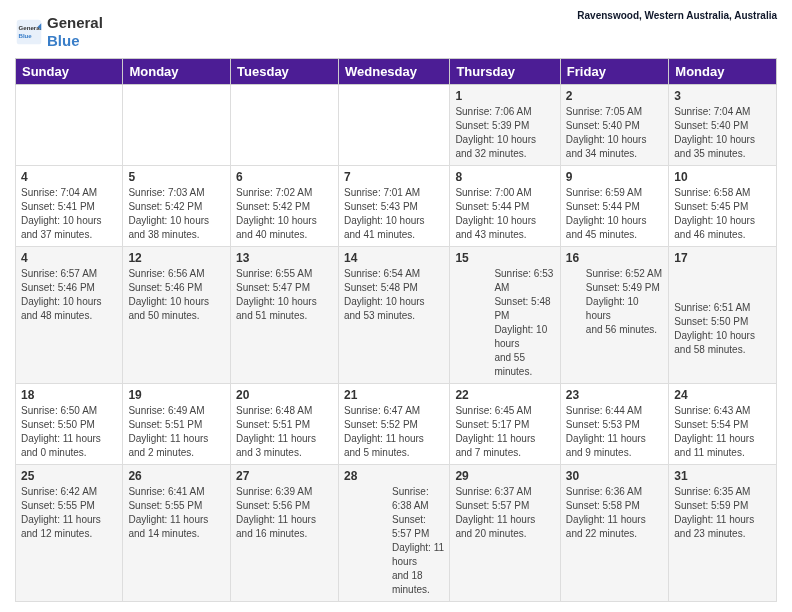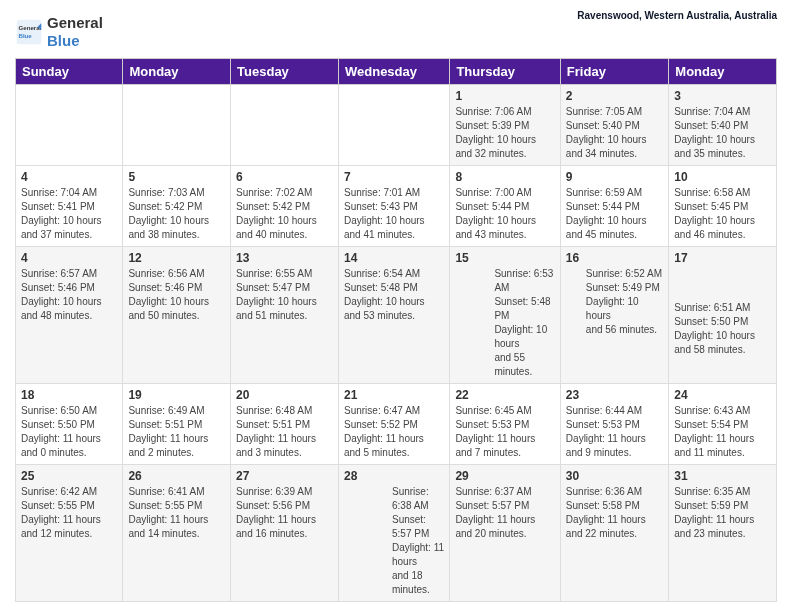--- a/index.html
+++ b/index.html
@@ -284,21 +284,21 @@
         <td>
           <span class="day-number">21</span>
           <div class="day-info" style="white-space: pre-line;">Sunrise: 6:47 AM
 Sunset: 5:52 PM
 Daylight: 11 hours
 and 5 minutes.</div>
         </td>
         <td>
           <span class="day-number">22</span>
           <div class="day-info" style="white-space: pre-line;">Sunrise: 6:45 AM
-Sunset: 5:53 PM
+Sunset: 5:17 PM
 Daylight: 11 hours
 and 7 minutes.</div>
         </td>
         <td>
           <span class="day-number">23</span>
           <div class="day-info" style="white-space: pre-line;">Sunrise: 6:44 AM
 Sunset: 5:53 PM
 Daylight: 11 hours
 and 9 minutes.</div>
         </td>

